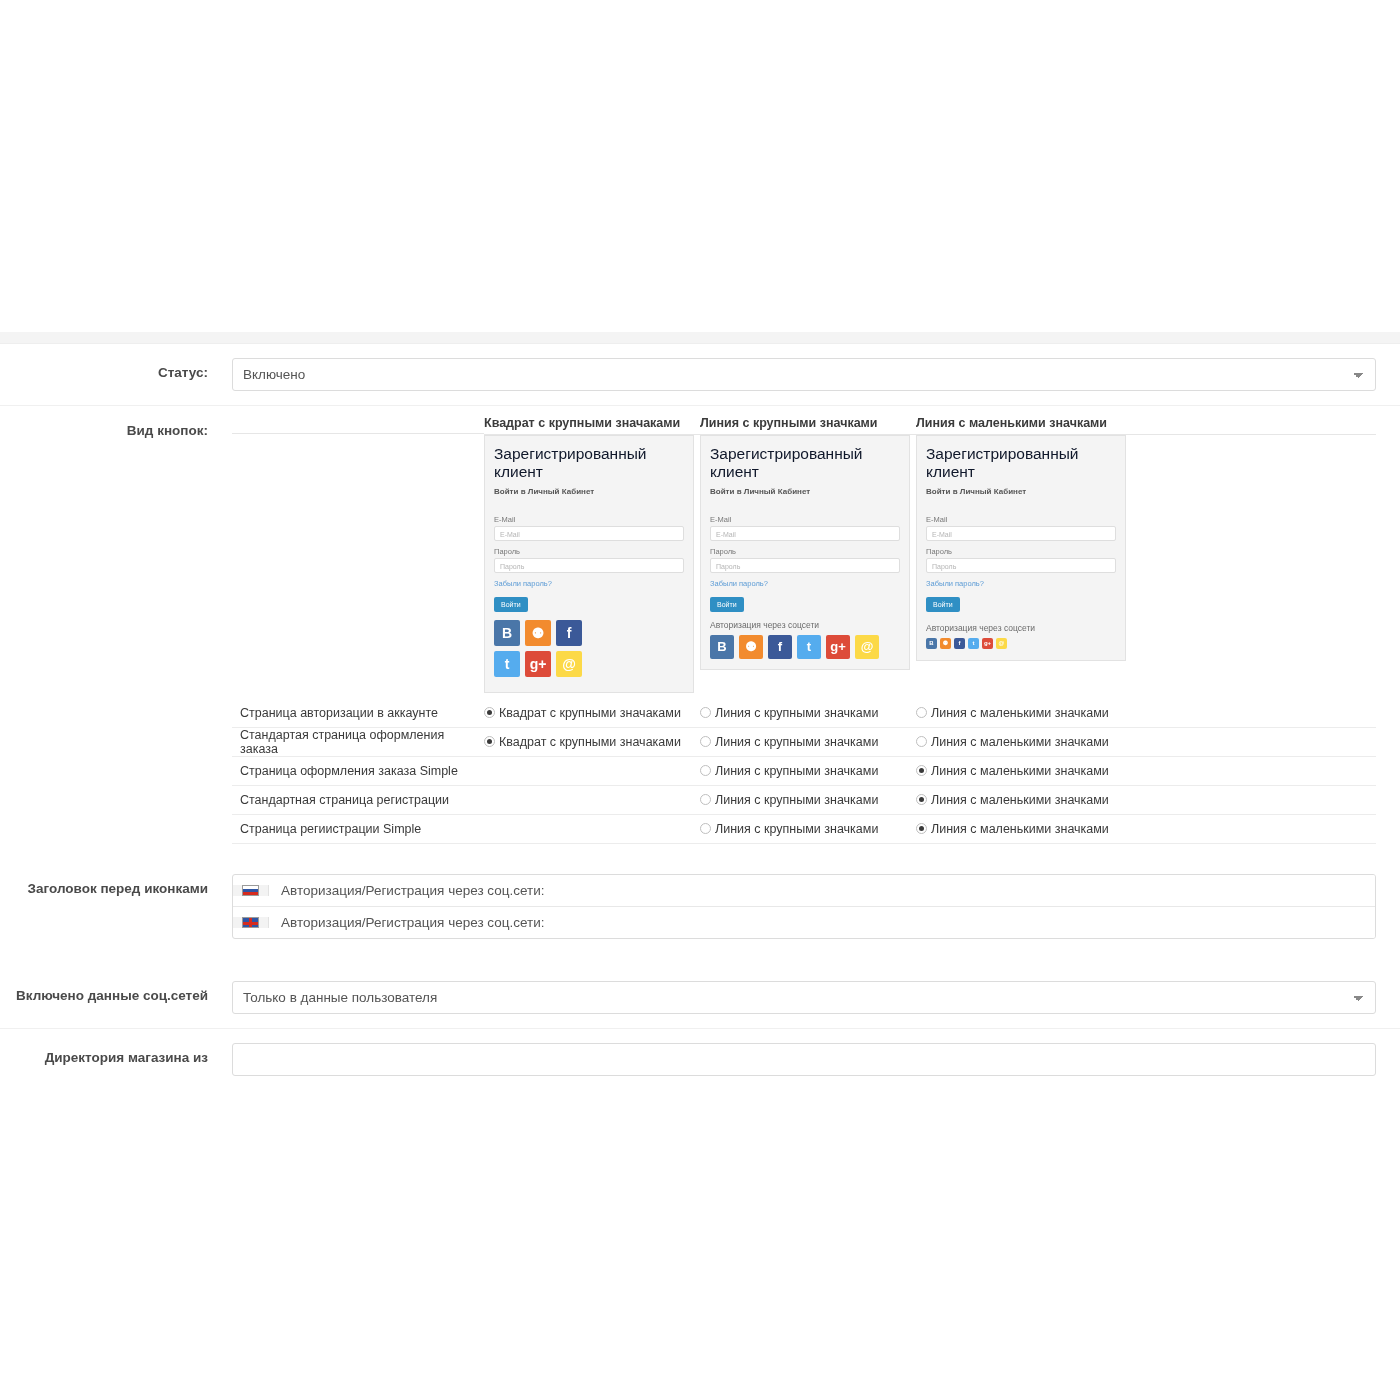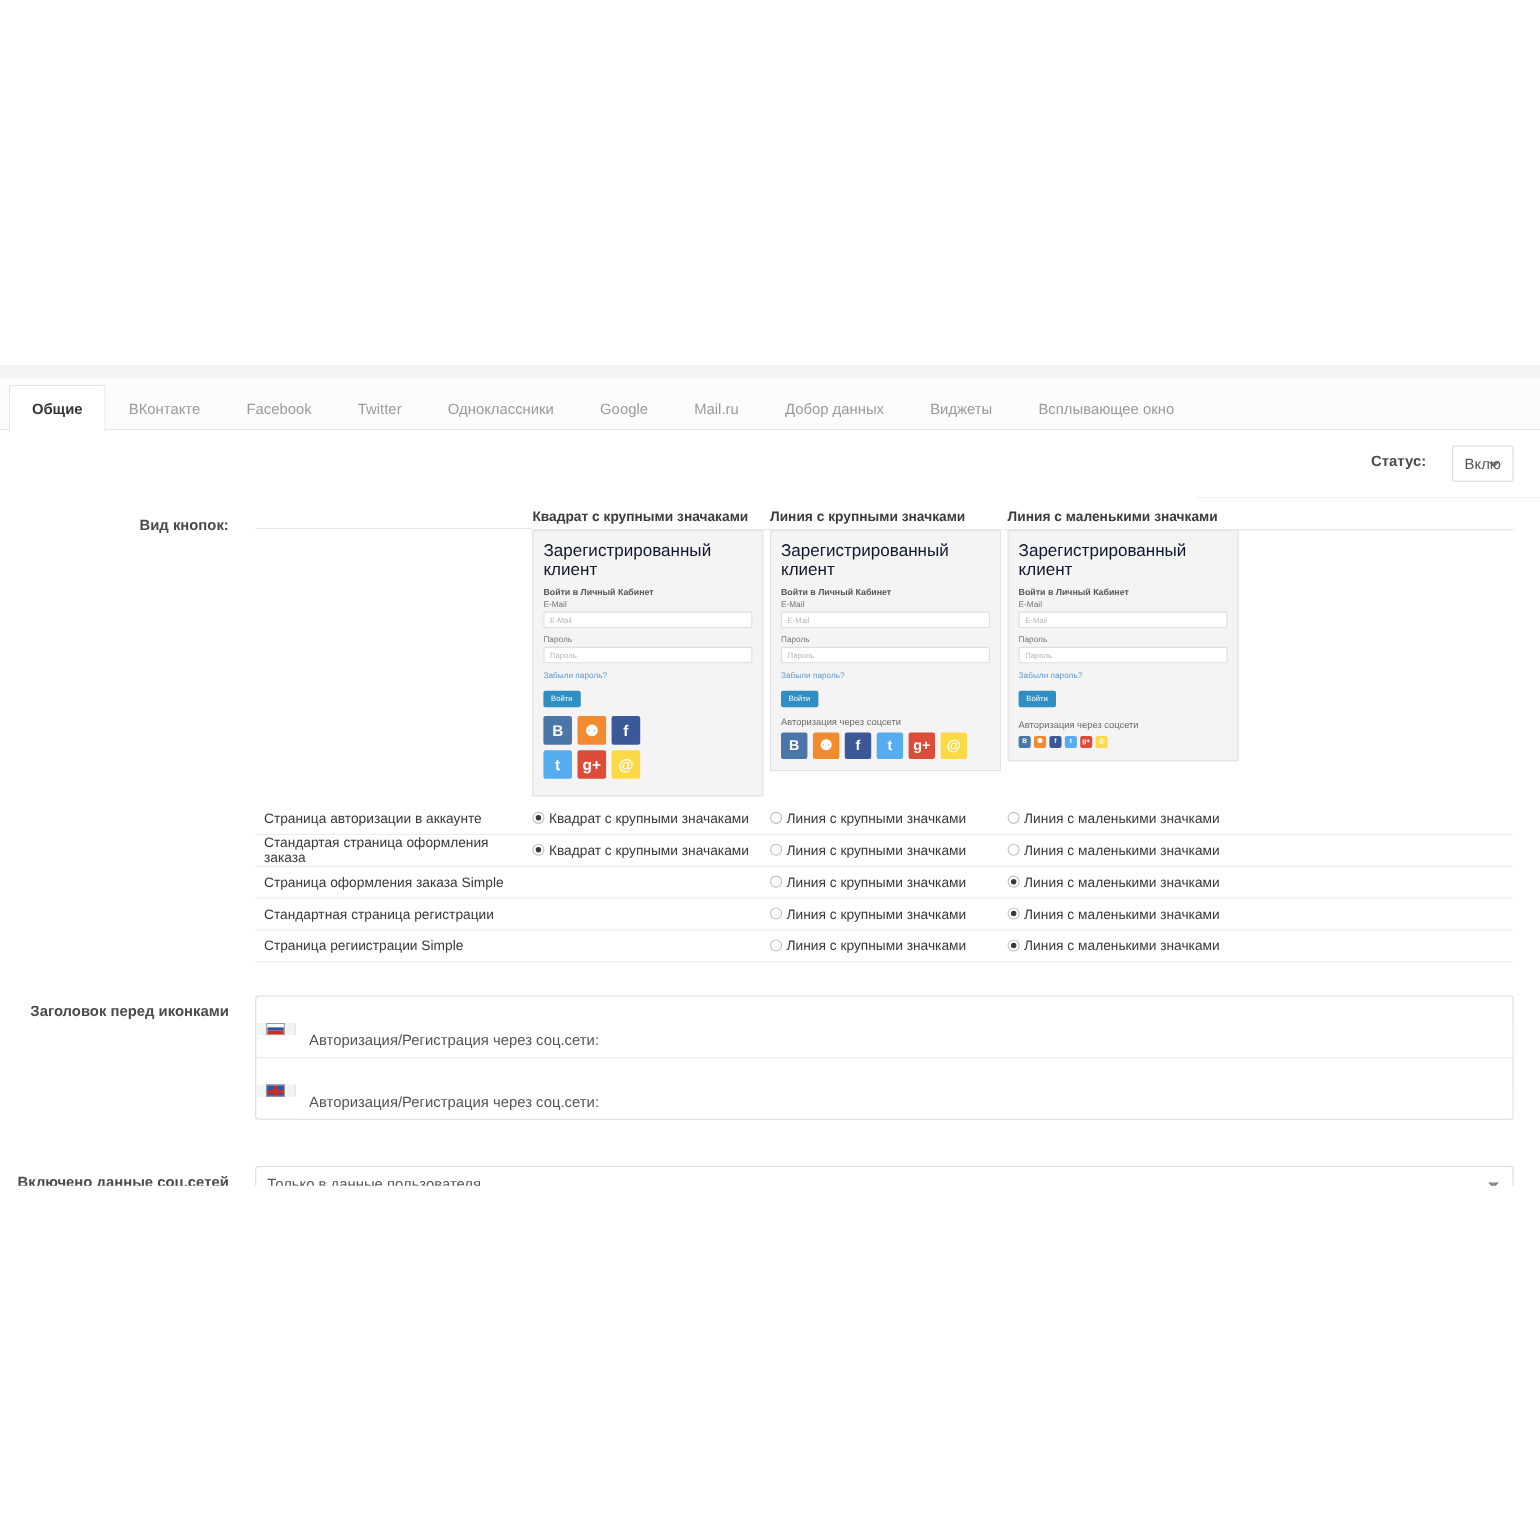--- a/index.html
+++ b/index.html
@@ -80,21 +80,21 @@
   .preview-head .hfill { flex:1 1 auto; border-bottom:1px solid #e6e6e6; }
 
   .preview-row { display:flex; align-items:flex-start; }
   .preview-row .spacer { width:252px; flex:0 0 252px; }
   .card {
     width:210px; flex:0 0 210px; margin-right:6px;
     background:#f4f4f4; border:1px solid #e2e2e2;
     padding:9px 9px 10px 9px;
   }
   .card h4 { margin:0 0 6px 0; font-size:15.5px; font-weight:normal; color:#0f172a; line-height:1.15; }
-  .card .sub { font-size:8px; font-weight:bold; color:#555; margin-bottom:2px; }
+  .card .sub { font-size:8px; font-weight:bold; color:#555; margin-bottom:19px; }
   .card .flabel { font-size:7.5px; color:#777; margin-bottom:2px; }
   .card .finput {
     height:15px; background:#fff; border:1px solid #dedede; border-radius:2px;
     font-size:7px; color:#b5b5b5; padding:3px 5px; margin-bottom:6px; line-height:9px;
   }
   .card .forgot { font-size:7.5px; color:#5b9bd5; margin-bottom:7px; }
   .card .loginbtn {
     display:inline-block; background:#2f8fc4; color:#fff;
     font-size:7px; padding:4px 7px; border-radius:2px; margin-bottom:8px;
   }
@@ -118,21 +118,21 @@
   .radio-table { margin-top:6px; }
   .radio-row { display:flex; align-items:center; border-bottom:1px solid #ececec; height:29px; }
   .radio-row .rlabel { width:252px; flex:0 0 252px; padding-left:8px; font-size:12.5px; color:#3a3a3a; font-weight:normal; }
   .radio-row .ropt { width:216px; flex:0 0 216px; font-size:12.5px; color:#3a3a3a; display:flex; align-items:center; }
   .radio-row .ropt.empty { visibility:hidden; }
   .rdo { width:11px; height:11px; border-radius:50%; border:1px solid #bfbfbf; background:#fff; margin-right:4px; flex:0 0 11px; position:relative; }
   .rdo.on::after { content:""; position:absolute; left:2px; top:2px; width:5px; height:5px; border-radius:50%; background:#3a3a3a; }
 
   
   .lang-group { border:1px solid #dcdcdc; border-radius:3px; overflow:hidden; }
-  .lang-line { display:flex; align-items:flex-start; border-bottom:1px solid #e8e8e8;margin-top:24px; }
+  .lang-line { display:flex; align-items:center; border-bottom:1px solid #e8e8e8; }
   .lang-line:last-child { border-bottom:none; }
   .flagbox { width:36px; flex:0 0 36px; background:#f3f3f3; border-right:1px solid #e2e2e2; display:flex; align-items:center; justify-content:center; }
   .flag { width:17px; height:11px; border:1px solid #9a9a9a; position:relative; overflow:hidden; }
   .flag.ru div { height:33.33%; }
   .flag.ru .w { background:#fff; }
   .flag.ru .b { background:#2f55a4; }
   .flag.ru .r { background:#d52b1e; }
   .flag.uk { background:#2f55a4; }
   .flag.uk .cx { position:absolute; left:0; top:4px; width:100%; height:3px; background:#d52b1e; }
   .flag.uk .cy { position:absolute; top:0; left:6px; height:100%; width:3px; background:#d52b1e; }
@@ -144,33 +144,20 @@
   .tail-row { padding-top:16px; }
 </style>
 </head>
 <body>
 
 <div id="top-blank"></div>
 <div id="gray-strip"></div>
 
 <div id="panel">
 
-  <div class="tabs">
-    <a class="tab active first">Общие</a>
-    <a class="tab">ВКонтакте</a>
-    <a class="tab">Facebook</a>
-    <a class="tab">Twitter</a>
-    <a class="tab">Одноклассники</a>
-    <a class="tab">Google</a>
-    <a class="tab">Mail.ru</a>
-    <a class="tab">Добор данных</a>
-    <a class="tab">Виджеты</a>
-    <a class="tab">Всплывающее окно</a>
-    <div style="clear:both"></div>
-  </div>
 
   <div class="form-area">
 
     <div class="row">
       <div class="row-label">Статус:</div>
       <div class="row-field">
         <select class="ctl">
           <option>Включено</option>
         </select>
       </div>

